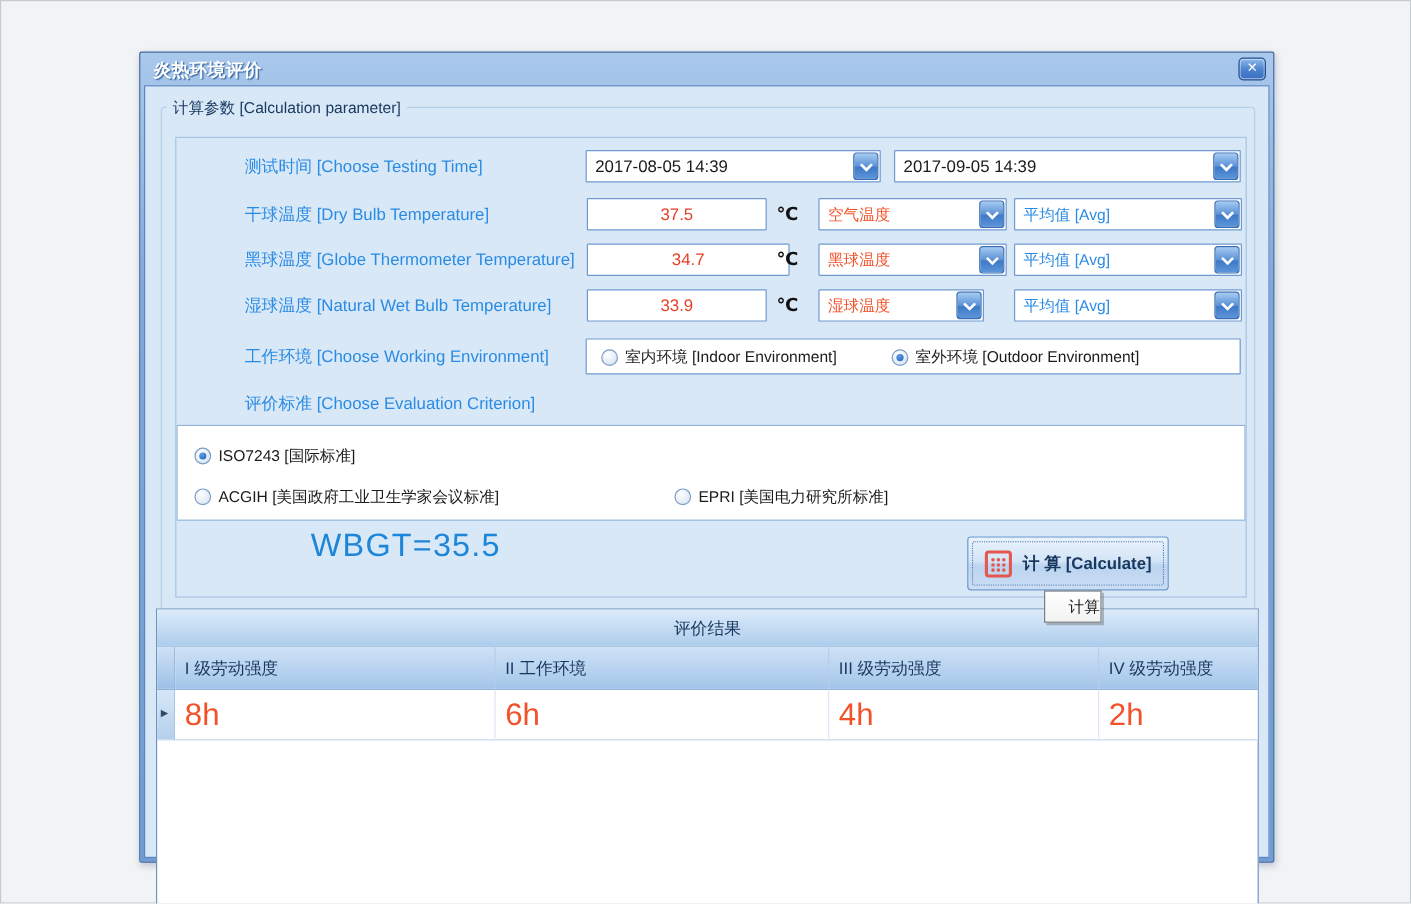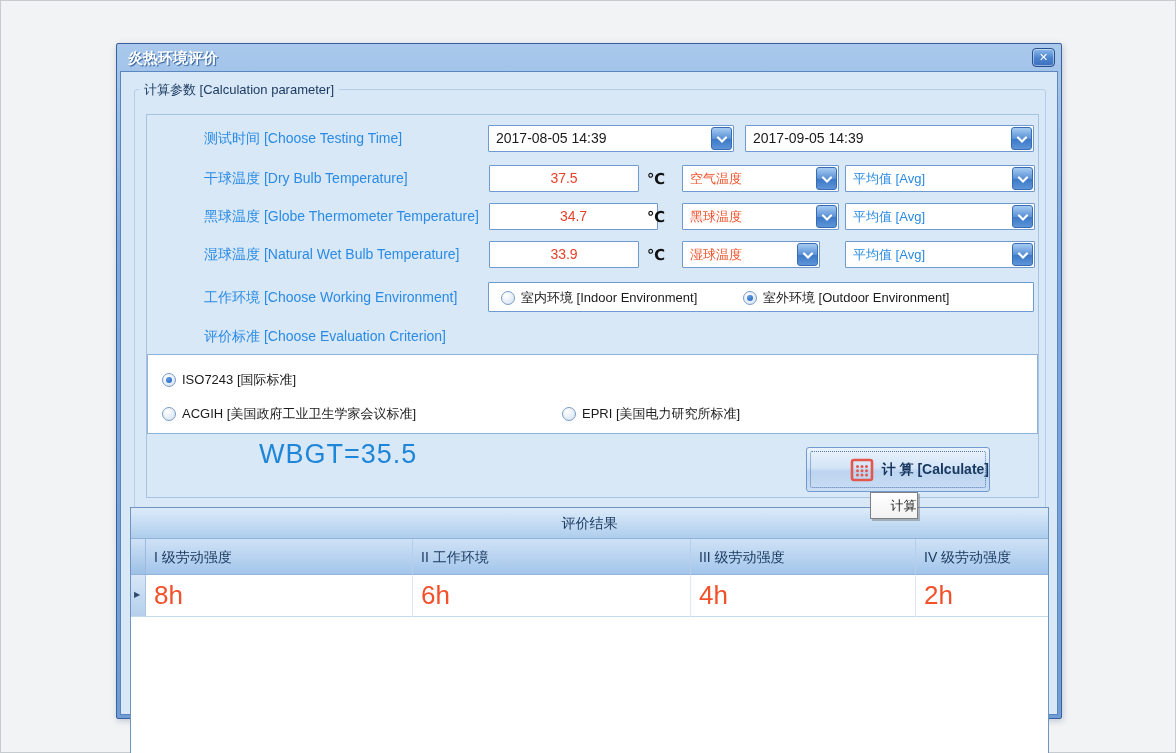--- a/index.html
+++ b/index.html
@@ -89,24 +89,24 @@
   .criteria-box {
     position:absolute; left:0px; top:239px; width:891px; height:80px;
     background:#fff; border:1px solid #8fb3d9;
   }
 
   .wbgt {
     position:absolute; left:112px; top:324px; font-size:27px; color:#1e86d8; letter-spacing:1px;
   }
 
   .calc-btn {
-    position:absolute; left:659px; top:332px; width:184px; height:45px;
+    position:absolute; left:659px; top:332px; width:168px; height:45px;
     background:linear-gradient(180deg,#eaf3fc 0%,#d4e5f7 45%,#bcd4f0 55%,#cadef4 100%);
     border:1px solid #6f9ad0; border-radius:3px; cursor:pointer;
-    display:flex; align-items:center; justify-content:flex-end; gap:8px;
+    display:flex; align-items:center; justify-content:center; gap:8px;
   }
   .calc-btn::before {
     content:""; position:absolute; inset:3px; border:1px dotted #5577aa; border-radius:2px;
   }
   .calc-label { font-size:14px; font-weight:bold; color:#17375e; white-space:nowrap; }
 
   .tooltip {
     position:absolute; left:749px; top:420px; width:48px; height:27px; z-index:9;
     background:linear-gradient(180deg,#ffffff,#f2f2f2);
     border:1px solid #808080; box-shadow:2px 2px 0 rgba(100,100,100,.4);

